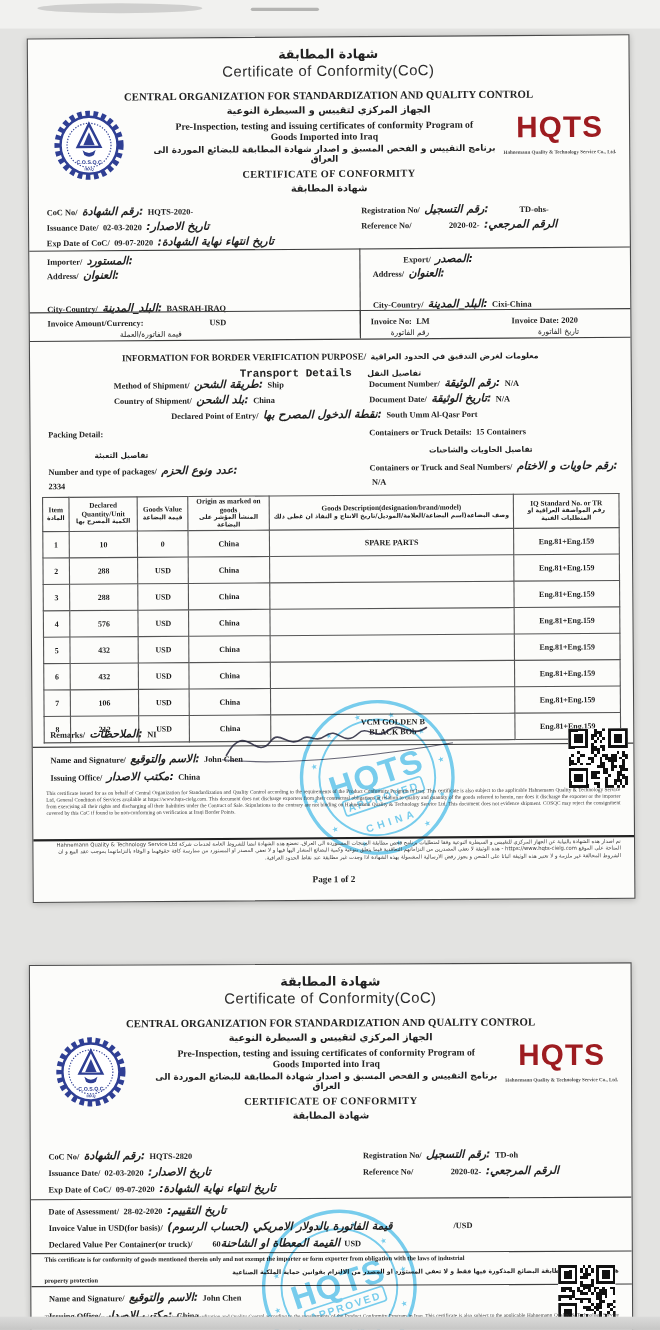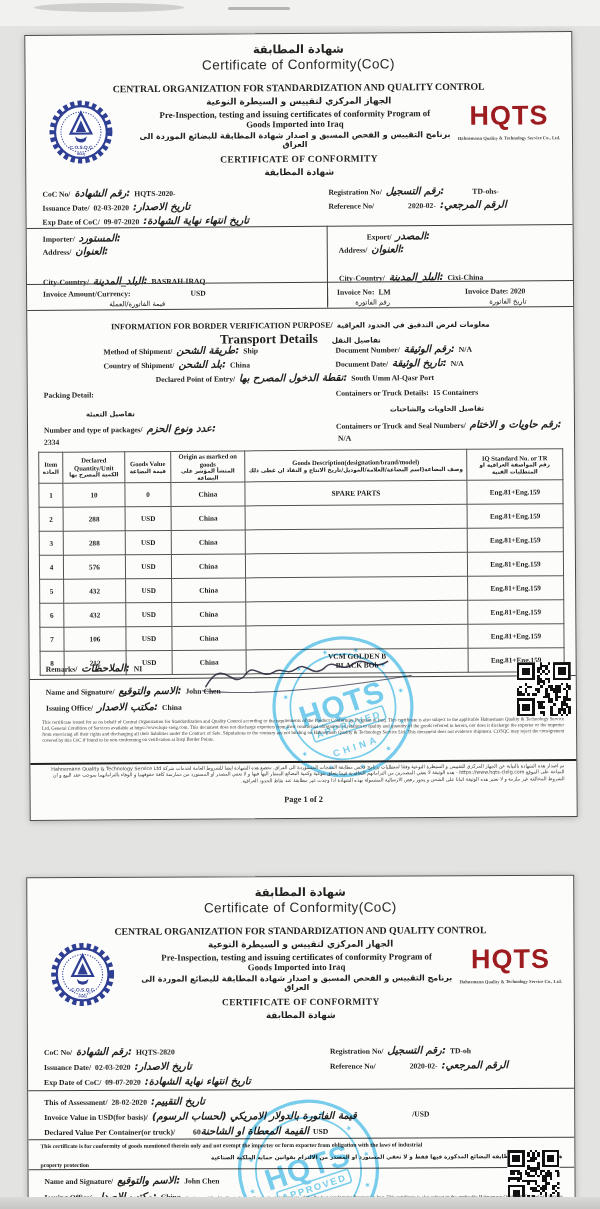--- a/index.html
+++ b/index.html
@@ -139,21 +139,21 @@
       <span class="ab dv" style="left:152px;top:0;text-align:center;">تاريخ الفاتورة</span>
     </div>
 
     <div class="hline" style="top:274px;"></div>
 
     <div class="c" style="top:280px;">
       <span class="b" style="font-size:8.2px;">INFORMATION FOR BORDER VERIFICATION PURPOSE/</span>
       <span class="b dv" style="font-size:7.2px;">معلومات لغرض التدقيق في الحدود العراقية</span>
     </div>
     <div class="c" style="top:295px;">
-      <span class="b" style="font-size:13px;">Transport Details</span>
+      <span class="b" style="font-size:10px;font-family:Liberation Mono, monospace;">Transport Details</span>
       <span class="b dv" style="font-size:7.2px;margin-left:10px;text-align:right;">تفاصيل النقل</span>
     </div>
     <div class="ab fl" style="left:76px;top:310px;">
       <span class="b">Method of Shipment/</span><span class="b dv ar">طريقة الشحن:</span><span class="b">Ship</span>
     </div>
     <div class="ab fl" style="left:308px;top:310px;">
       <span class="b">Document Number/</span><span class="b dv ar">رقم الوثيقة:</span><span class="b">N/A</span>
     </div>
     <div class="ab fl" style="left:76px;top:324px;">
       <span class="b">Country of Shipment/</span><span class="b dv ar">بلد الشحن:</span><span class="b">China</span>
@@ -515,21 +515,21 @@
     <div class="ab fl" style="left:302px;top:168px;">
       <span class="b">Registration No/</span><span class="b dv ar">رقم التسجيل:</span><span class="b" style="">TD-oh</span>
     </div>
     <div class="ab fl" style="left:302px;top:183px;">
       <span class="b">Reference No/</span><span class="b dv ar">الرقم المرجعي:</span><span class="b" style="margin-left:30px;">-02-2020</span>
     </div>
 
     <div class="hline" style="top:212px;"></div>
 
     <div class="ab fl" style="left:16px;top:218px;">
-      <span class="b">This of Assessment/</span><span class="b dv ar">تاريخ التقييم:</span><span class="b">2020-02-28</span>
+      <span class="b">Date of Assessment/</span><span class="b dv ar">تاريخ التقييم:</span><span class="b">2020-02-28</span>
     </div>
     <div class="ab fl" style="left:16px;top:233px;width:520px;">
       <span class="b">Invoice Value in USD(for basis)/</span><span class="b dv ar">قيمة الفاتورة بالدولار الامريكي (لحساب الرسوم)</span><span class="ab b" style="left:368px;top:0;">/USD</span>
     </div>
     <div class="ab fl" style="left:16px;top:248px;">
       <span class="b">Declared Value Per Container(or truck)/</span><span class="b dv ar">القيمة المعطاة او الشاحنة</span><span class="b" style="margin-left:14px;">60USD</span>
     </div>
 
     <div class="hline" style="top:261px;"></div>
 

